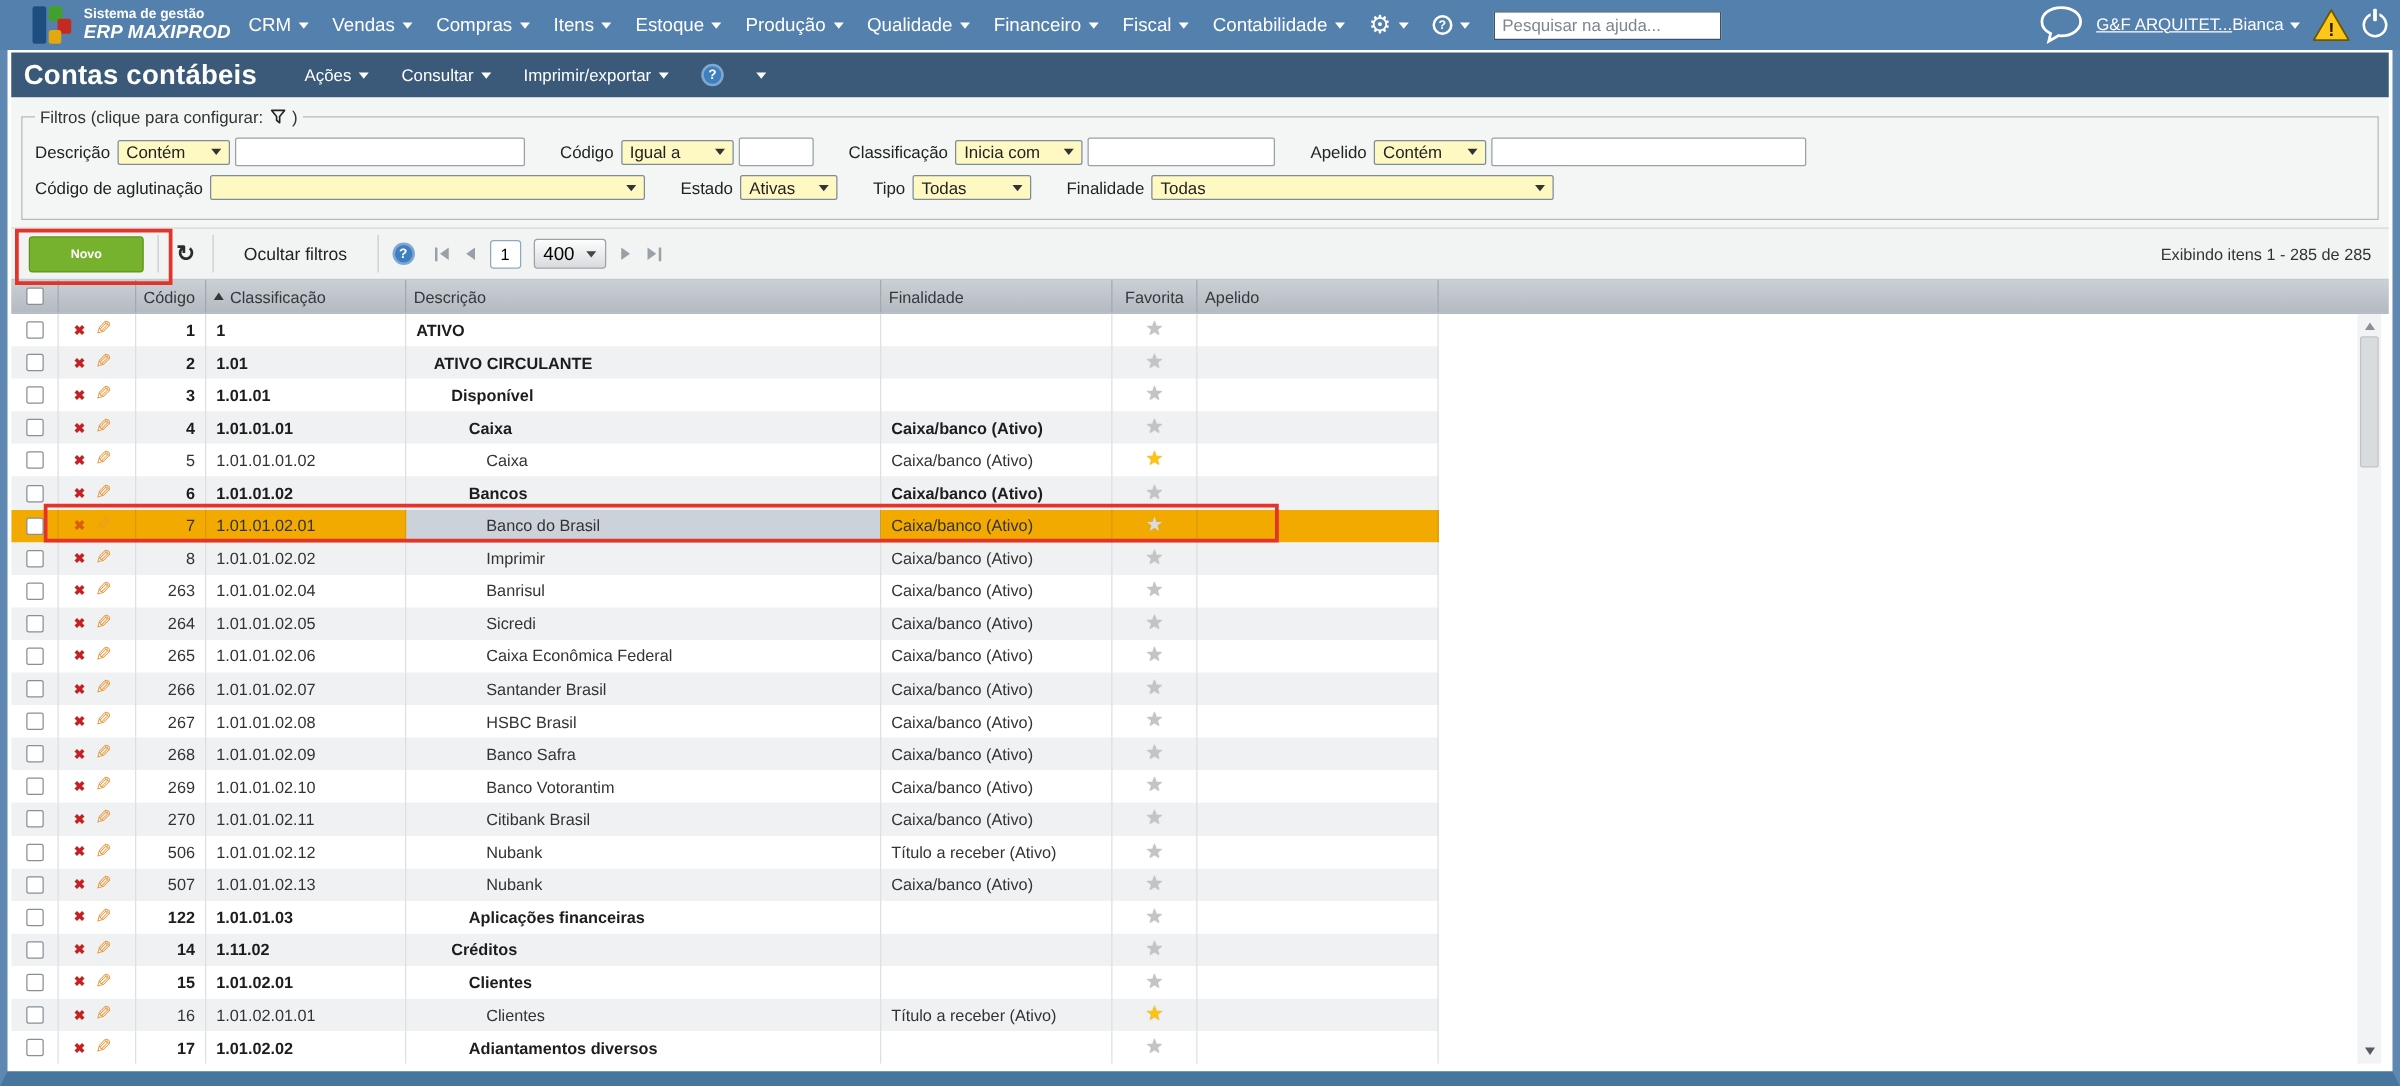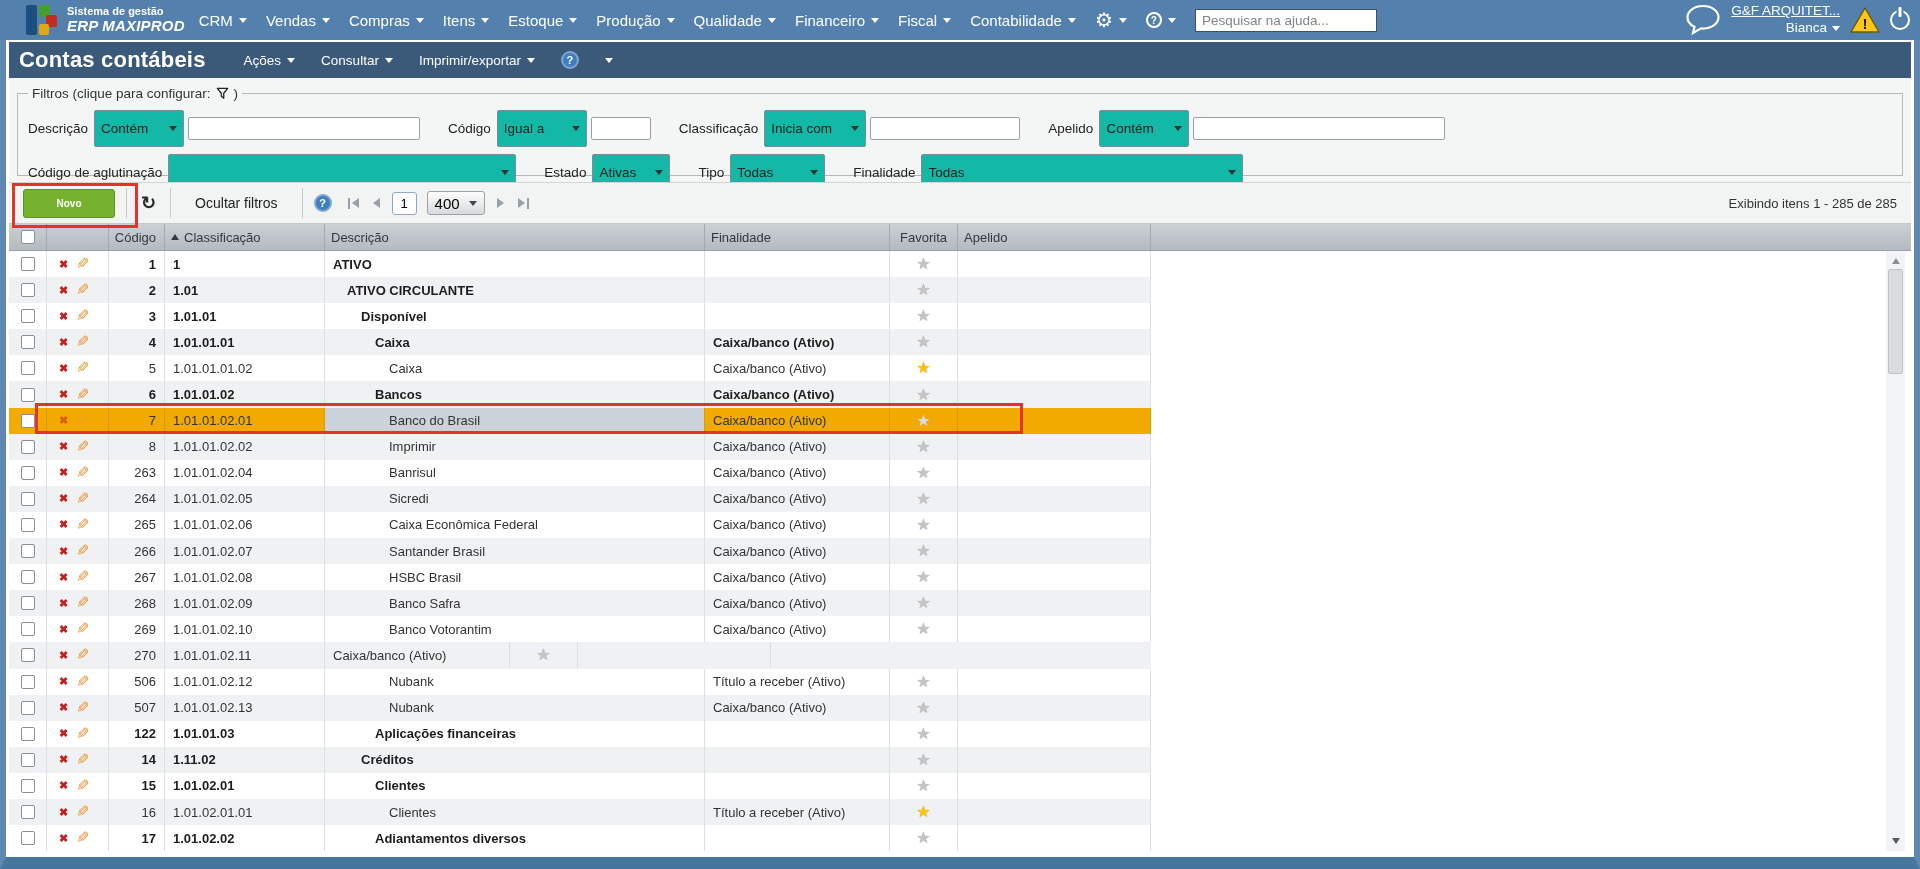--- a/index.html
+++ b/index.html
@@ -23,21 +23,21 @@
   .tmenu { display:flex; align-items:center; gap:6px; cursor:pointer; white-space:nowrap; }
   .caret { width:0; height:0; border-left:4px solid transparent; border-right:4px solid transparent;
     border-top:5px solid #fff; display:inline-block; }
   .gear { font-size:20px; line-height:1; cursor:pointer; }
   .helpring { width:16px; height:16px; border:2px solid #fff; border-radius:50%; font-size:10px;
     font-weight:bold; display:flex; align-items:center; justify-content:center; cursor:pointer; }
   .tsearch { width:182px; height:23px; border:1px solid #39536f; font-size:13.5px; padding:2px 6px;
     color:#555; background:#fff; }
   .tsearch::placeholder { color:#7d868d; }
   .top-right { margin-left:auto; display:flex; align-items:center; gap:9px; margin-right:10px; }
-  .acct { display:flex; flex-direction:column; align-items:flex-end; line-height:1.25; }
+  .acct { display:flex; flex-direction:row; align-items:flex-end; line-height:1.25; }
   .acct-link { font-size:13.5px; text-decoration:underline; cursor:pointer; }
   .acct-user { font-size:13.5px; display:flex; align-items:center; gap:5px; cursor:pointer; }
   .power { position:relative; width:20px; height:20px; border:2.5px solid #fff; border-radius:50%; cursor:pointer; }
   .power::before { content:""; position:absolute; top:-4px; left:50%; transform:translateX(-50%);
     width:7px; height:5px; background:var(--topbar_blue,#5480AE); }
   .power::after { content:""; position:absolute; top:-5px; left:50%; transform:translateX(-50%);
     width:3px; height:10px; background:#fff; border-radius:1px; }
 
   
   .frame { position:absolute; top:40px; left:0; width:1920px; height:829px; background:#fff;
@@ -50,21 +50,21 @@
   .titlemenus { display:flex; align-items:center; gap:26px; margin-left:24px; font-size:13.5px; }
   .bluehelp { width:18px; height:18px; border-radius:50%; background:#3F7FC1; border:2px solid #7FA8D0;
     color:#fff; font-size:11px; font-weight:bold; display:flex; align-items:center; justify-content:center; cursor:pointer; }
 
   
   .filters { height:104px; background:#f4f6f6; padding:8px 8px 6px 8px; }
   fieldset { border:1px solid #b3babd; height:100%; padding:2px 10px 6px 10px; background:#f4f6f6; }
   legend { font-size:13.5px; color:#333; padding:0 4px; display:flex; align-items:center; gap:4px; }
   .frow { display:flex; align-items:center; margin-top:7px; font-size:13.5px; color:#222; }
   .flbl { margin-right:6px; white-space:nowrap; }
-  .fsel { height:37px; background:#14b8a6; border:1px solid #7E8C98; border-radius:2px; display:flex;
+  .fsel { height:20px; background:#fef9c3; border:1px solid #7E8C98; border-radius:2px; display:flex;
     align-items:center; justify-content:space-between; padding:0 6px; cursor:pointer; }
   .fsel .caret { border-top-color:#333; }
   .fin { height:23px; border:1px solid #98A1A7; border-radius:2px; background:#fff; padding:0 5px; font-size:13px; }
   .gap { width:28px; }
 
   
   .toolbar { position:relative; height:42px; background:#f2f4f4; border-top:1px solid #d2d6d7;
     border-bottom:1px solid #c4c9cb; display:flex; align-items:center; }
   .btn-novo { width:92px; height:29px; margin-left:14px; background:var(--novo_green,#76B22D);
     border:1px solid #5f9419; border-radius:3px; color:#fff; font-weight:bold; font-size:10px;
@@ -617,20 +617,21 @@
         <div class="trow even">
           <div class="c csel">
             <div class="cb"></div>
           </div>
           <div class="c cact">
             <span class="ic-del">✖</span>
             <span class="ic-edit">✎</span>
           </div>
           <div class="c ccod">270</div>
           <div class="c ccla">1.01.01.02.11</div>
+          <div class="c cdes" style="padding-left: 64px;">Citibank Brasil</div>
           <div class="c cfin">Caixa/banco (Ativo)</div>
           <div class="c cfav">
             <span class="star gray">★</span>
           </div>
           <div class="c cape"></div>
         </div>
         <div class="trow odd">
           <div class="c csel">
             <div class="cb"></div>
           </div>

